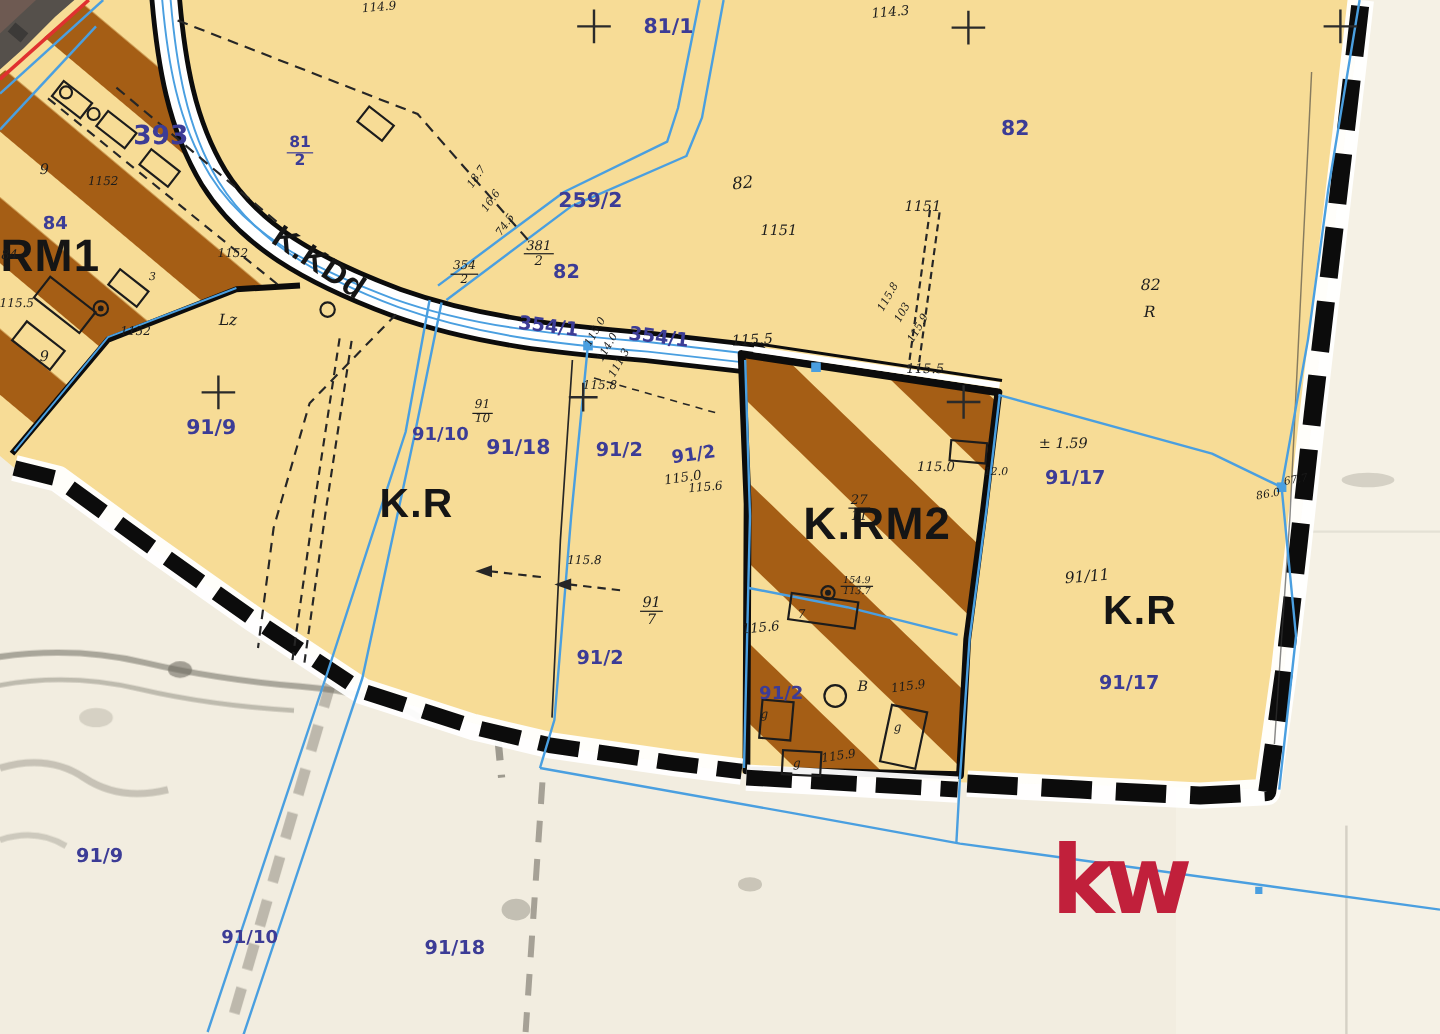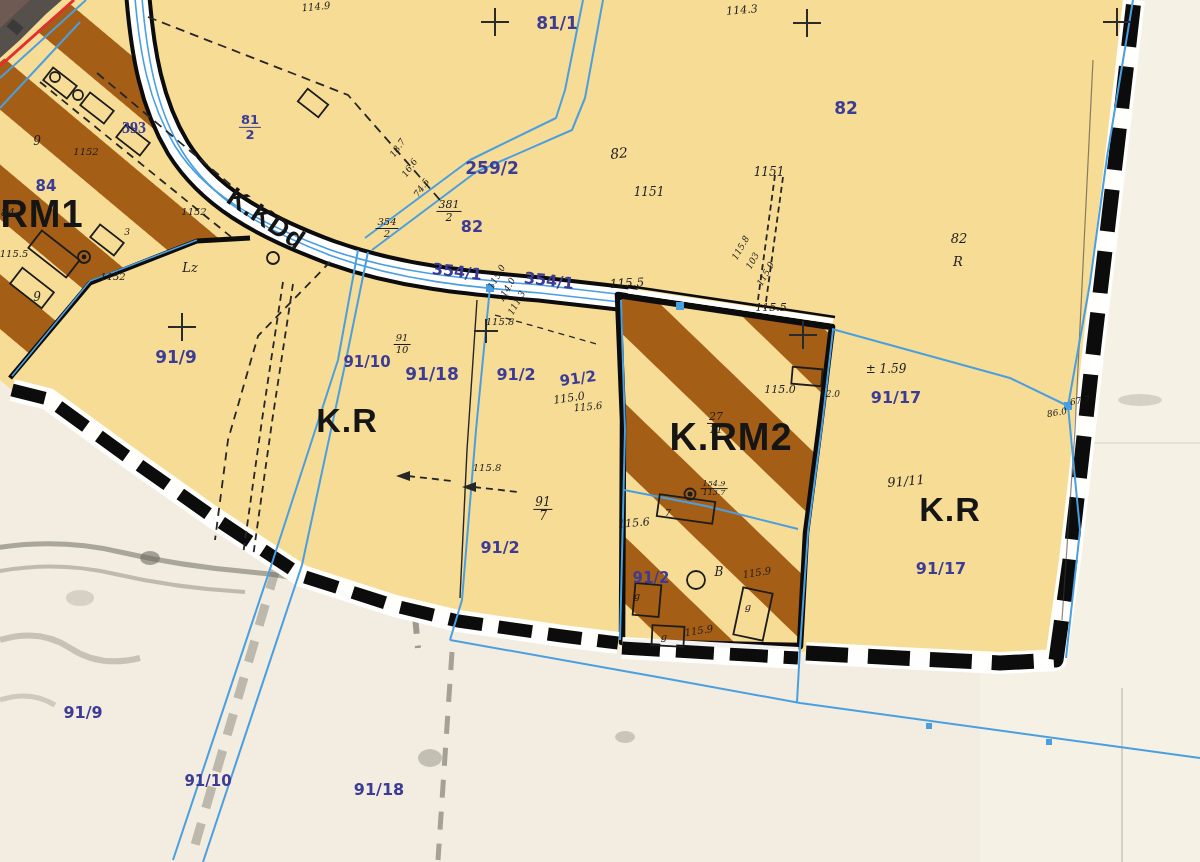--- a/index.html
+++ b/index.html
@@ -175,21 +175,21 @@
 <div id="labels">
       <span class="lbl zone" style="left: 22px; top: 214px; font-size: 38px; transform: translate(-50%, -50%) rotate(0deg);">K.RM1</span>
       <span class="lbl zone" style="left: 266px; top: 219px; font-size: 27px; transform: translate(-50%, -50%) rotate(34deg);">K.KDd</span>
       <span class="lbl zone" style="left: 347px; top: 420px; font-size: 34px; transform: translate(-50%, -50%) rotate(0deg);">K.R</span>
       <span class="lbl zone" style="left: 731px; top: 437px; font-size: 38px; transform: translate(-50%, -50%) rotate(0deg);">K.RM2</span>
       <span class="lbl zone" style="left: 950px; top: 509px; font-size: 34px; transform: translate(-50%, -50%) rotate(0deg);">K.R</span>
       <span class="lbl pno" style="left: 557px; top: 23px; font-size: 17px; transform: translate(-50%, -50%) rotate(0deg);">81/1</span>
       <span class="lbl pno" style="left: 846px; top: 108px; font-size: 17px; transform: translate(-50%, -50%) rotate(0deg);">82</span>
       <span class="lbl pno" style="left: 492px; top: 168px; font-size: 17px; transform: translate(-50%, -50%) rotate(0deg);">259/2</span>
       <span class="lbl pno" style="left: 472px; top: 227px; font-size: 16px; transform: translate(-50%, -50%) rotate(0deg);">82</span>
-      <span class="lbl pno" style="left: 134px; top: 128px; font-size: 16px; transform: translate(-50%, -50%) rotate(0deg); font-family: Liberation Serif, serif;">393</span>
+      <span class="lbl pno" style="left: 134px; top: 114px; font-size: 22px; transform: translate(-50%, -50%) rotate(0deg);">393</span>
       <span class="lbl pno" style="left: 46px; top: 186px; font-size: 15px; transform: translate(-50%, -50%) rotate(0deg);">84</span>
       <span class="lbl pno" style="left: 457px; top: 272px; font-size: 16px; transform: translate(-50%, -50%) rotate(7deg);">354/1</span>
       <span class="lbl pno" style="left: 549px; top: 281px; font-size: 16px; transform: translate(-50%, -50%) rotate(7deg);">354/1</span>
       <span class="lbl pno" style="left: 176px; top: 357px; font-size: 17px; transform: translate(-50%, -50%) rotate(0deg);">91/9</span>
       <span class="lbl pno" style="left: 367px; top: 362px; font-size: 15px; transform: translate(-50%, -50%) rotate(0deg);">91/10</span>
       <span class="lbl pno" style="left: 432px; top: 374px; font-size: 17px; transform: translate(-50%, -50%) rotate(0deg);">91/18</span>
       <span class="lbl pno" style="left: 516px; top: 375px; font-size: 16px; transform: translate(-50%, -50%) rotate(0deg);">91/2</span>
       <span class="lbl pno" style="left: 578px; top: 379px; font-size: 15px; transform: translate(-50%, -50%) rotate(-8deg);">91/2</span>
       <span class="lbl pno" style="left: 896px; top: 398px; font-size: 16px; transform: translate(-50%, -50%) rotate(0deg);">91/17</span>
       <span class="lbl pno" style="left: 500px; top: 548px; font-size: 16px; transform: translate(-50%, -50%) rotate(0deg);">91/2</span>
@@ -267,14 +267,15 @@
         <span class="top">27</span>
         <span class="bot">11</span>
       </span>
       <span class="frac " style="left: 714px; top: 489px; font-size: 8px;">
         <span class="top">154.9</span>
         <span class="bot">113.7</span>
       </span>
     </div>
 
 <div id="kwlogo">
+  <span id="kw-mark">kw</span>
 </div>
 
 </div>
 </body></html>

